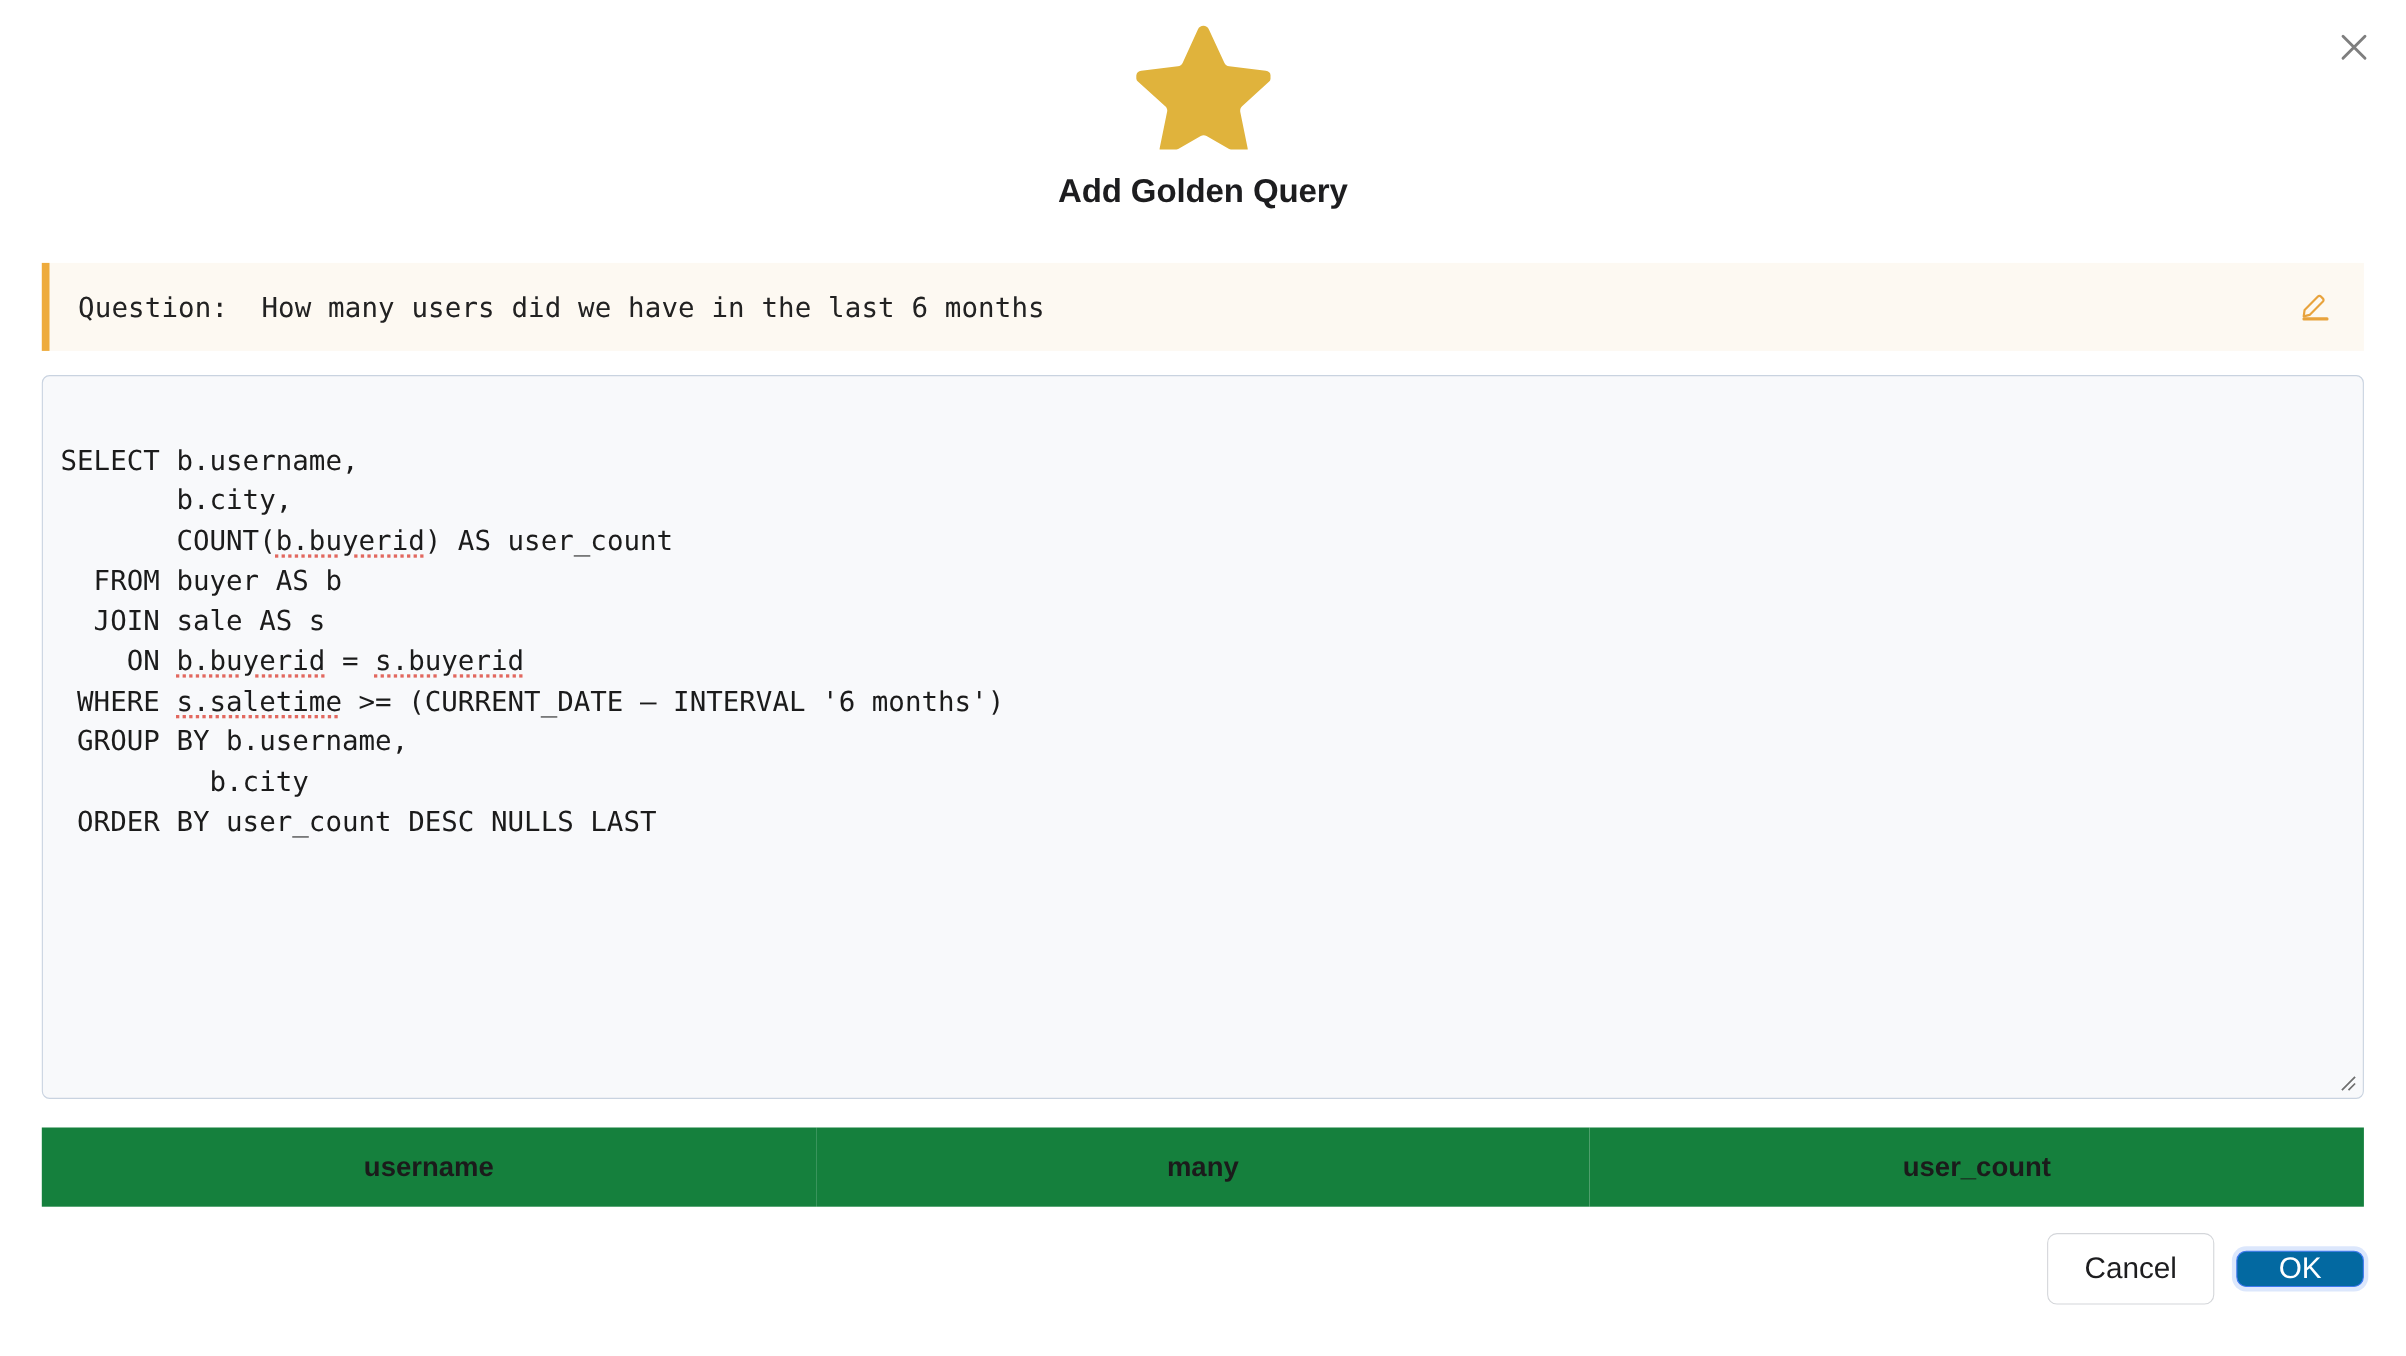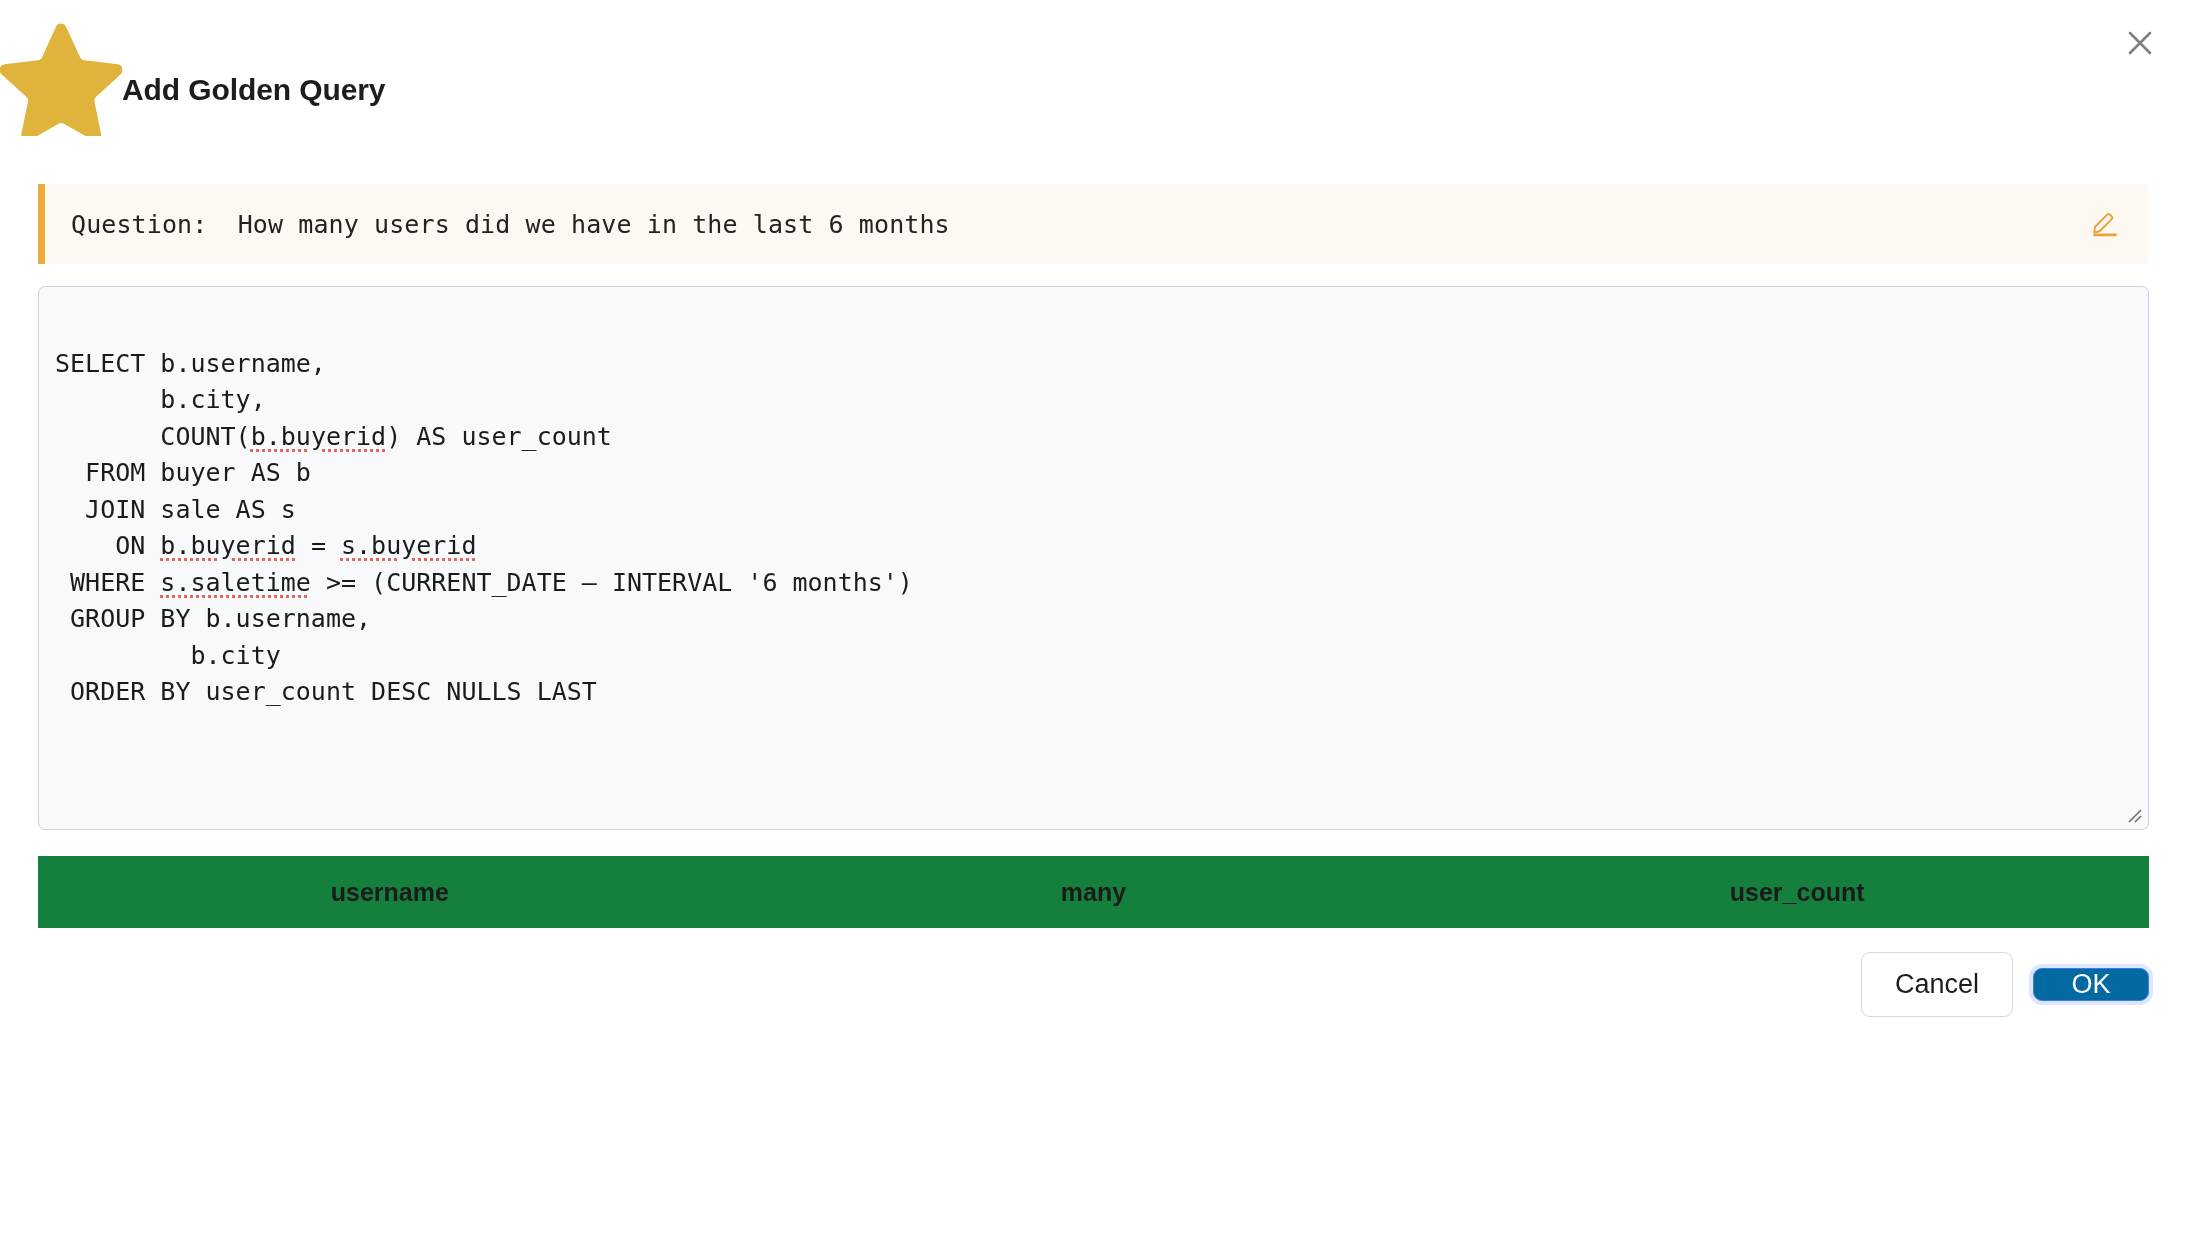--- a/index.html
+++ b/index.html
@@ -39,21 +39,21 @@
     border: none;
     background: transparent;
     padding: 0;
   }
   .close-btn svg { display: block; }
 
   
   .dlg-header {
     padding-top: 20px;
     display: flex;
-    flex-direction: row;
+    flex-direction: column;
     align-items: center;
   }
   .star-icon {
     width: 122px;
     height: 116px;
     display: block;
   }
   .dlg-title {
     margin-top: 22px;
     font-size: 30px;
@@ -92,21 +92,21 @@
     align-items: center;
   }
 
   
   .sql-wrap {
     margin: 22px 38px 0 38px;
     position: relative;
   }
   .sql-box {
     width: 100%;
-    height: 544px;
+    height: 658px;
     box-sizing: border-box;
     background: #f8f9fb;
     border: 1px solid #c9d3e0;
     border-radius: 7px;
     padding: 22px 22px 22px 16px;
     font-family: "DejaVu Sans Mono", monospace;
     font-size: 25px;
     line-height: 36.5px;
     color: #1b1b1b;
     white-space: pre;

